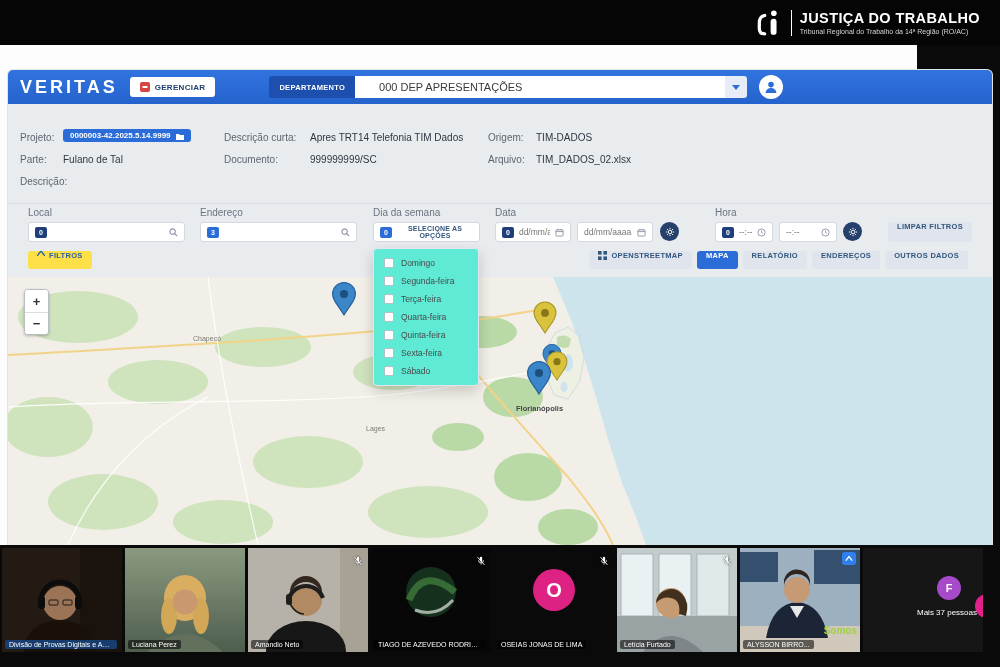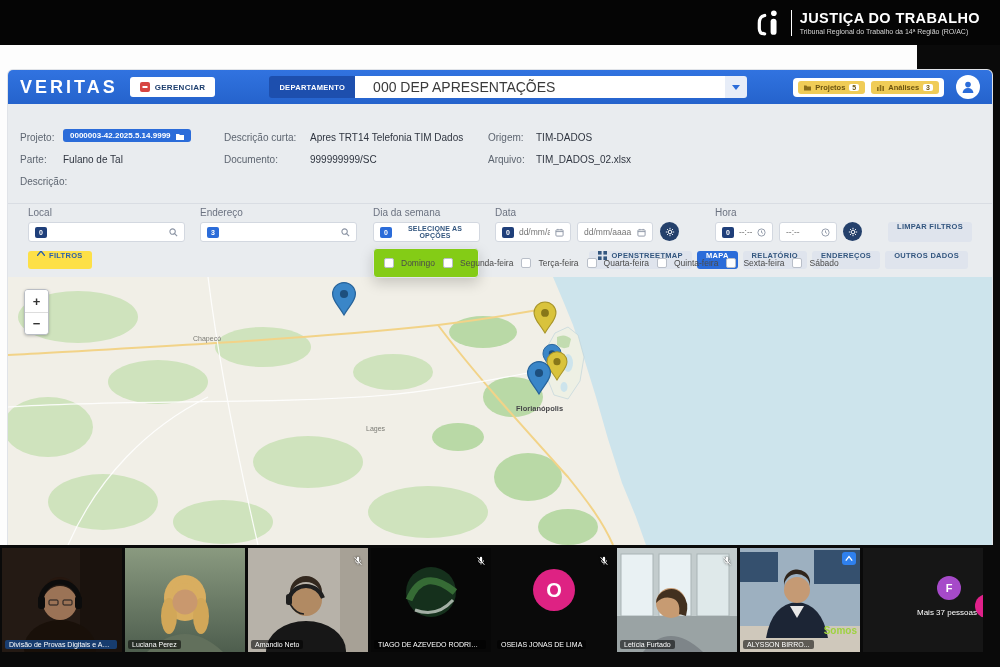--- a/index.html
+++ b/index.html
@@ -18,21 +18,21 @@
   
   .share{position:absolute;left:0;top:45px;width:917px;height:500px;background:#fdfdfd}
   .app{position:absolute;left:8px;top:25px;width:984px;height:475px;background:#e9ecef;border-radius:5px 5px 0 0;box-shadow:0 0 0 1px #e0e3e8}
 
   
   .appbar{height:34px;background:linear-gradient(#3173e0,#2563cc);border-radius:5px 5px 0 0;display:flex;align-items:center;padding:0 12px;gap:12px}
   .logo{color:#fff;font-size:18px;font-weight:700;letter-spacing:3px}
   .ger-btn{display:flex;align-items:center;gap:5px;background:#fff;border:none;border-radius:3px;height:20px;padding:0 10px;font-family:inherit;font-size:8px;font-weight:700;color:#1d3e6e;cursor:pointer;letter-spacing:.3px}
   .depto{display:flex;align-items:stretch;height:22px;width:478px;margin-left:42px;border-radius:3px;overflow:hidden;cursor:pointer}
   .depto-label{background:#1d4fae;color:#fff;font-size:7.5px;font-weight:700;display:flex;align-items:center;padding:0 10px;letter-spacing:.3px}
-  .depto-value{background:#fff;flex:1;font-size:14px;color:#3a3a3a;display:flex;align-items:center;padding:0 18px}
+  .depto-value{background:#fff;flex:1;font-size:11px;color:#3a3a3a;display:flex;align-items:center;padding:0 24px}
   .depto-caret{width:22px;background:#e7edf8;display:flex;align-items:center;justify-content:center}
   .badges{margin-left:auto;background:#fff;border-radius:4px;padding:3px 5px;display:flex;gap:6px;align-items:center}
   .ybadge{display:flex;align-items:center;gap:4px;background:#f0cc57;border-radius:3px;padding:2px 6px;font-size:7.5px;font-weight:700;color:#6b5310;cursor:pointer}
   .ycount{background:#fff;border-radius:2px;padding:0 3px;font-size:7px;color:#6b5310}
   .avatar{width:24px;height:24px;border-radius:50%;background:#fff;display:flex;align-items:center;justify-content:center;cursor:pointer}
 
   
   .info{position:relative;height:100px;border-bottom:1px solid #d9dde3}
   .lab{position:absolute;font-size:10px;color:#5d6570}
   .val{position:absolute;font-size:10px;color:#2f3540}
@@ -46,21 +46,21 @@
   .count-pill{background:#1f3f7a;color:#fff;font-size:7px;font-weight:700;border-radius:2px;padding:2px 4px;line-height:1}
   .dia-btn{position:absolute;left:365px;top:18px;width:107px;height:20px;background:#fff;border:1px solid #d3d8e0;border-radius:3px;display:flex;align-items:center;gap:5px;padding:0 6px;font-family:inherit;font-size:7px;font-weight:700;color:#33567f;cursor:pointer;letter-spacing:.2px}
   .gear{position:absolute;top:18px;width:19px;height:19px;border-radius:50%;background:#24406b;border:none;display:flex;align-items:center;justify-content:center;cursor:pointer}
   .btn-gray{display:inline-flex;align-items:flex-start;gap:4px;background:#dfe4ed;border:none;border-radius:3px;height:18px;padding:0 9px;font-family:inherit;font-size:7.5px;font-weight:700;color:#33567f;letter-spacing:.3px;cursor:pointer;white-space:nowrap}
   .btn-gray.active{background:#2b6cd9;color:#fff}
   .limpar{position:absolute;left:880px;top:18px;height:20px}
   .filtros-btn{position:absolute;left:20px;top:47px;background:#fde047;color:#2b5faa}
   .viewbtns{position:absolute;right:24px;top:47px;display:flex;gap:5px}
 
   
-  .wk-panel{position:absolute;left:365px;top:178px;width:106px;background:#84cc16;border:1px solid #e2e5ea;border-radius:4px;box-shadow:0 5px 14px rgba(0,0,0,.18);padding:9px 10px;z-index:20;display:flex;flex-direction:row;gap:8px}
+  .wk-panel{position:absolute;left:365px;top:178px;width:106px;background:#5eead4;border:1px solid #e2e5ea;border-radius:4px;box-shadow:0 5px 14px rgba(0,0,0,.18);padding:9px 10px;z-index:20;display:flex;flex-direction:column;gap:8px}
   .wk-row{display:flex;align-items:center;gap:7px;cursor:pointer}
   .cb{width:10px;height:10px;border:1px solid #b9bfc9;border-radius:2px;background:#fff;flex:0 0 auto}
   .wk-label{font-size:8.5px;color:#4a4a4a;white-space:nowrap}
 
   
   .map{position:relative;width:984px;height:268px;background:#f1efe7;overflow:hidden}
   .map-svg{display:block}
   .mlabel{font-size:7px;fill:#7a7a74}
   .mlabel-big{font-size:7.5px;fill:#47474a;font-weight:bold}
   .zoomctl{position:absolute;left:16px;top:12px;width:25px;border:1px solid #b9bdc4;border-radius:4px;overflow:hidden;box-shadow:0 1px 3px rgba(0,0,0,.25);z-index:5;background:#fff}
@@ -112,38 +112,20 @@
             </svg>
           <span>GERENCIAR</span>
         </button>
         <div class="depto">
           <span class="depto-label">DEPARTAMENTO</span>
           <span class="depto-value">000 DEP APRESENTAÇÕES</span>
           <span class="depto-caret">
             <svg width="8" height="5" viewBox="0 0 8 5">
                 <path d="M0,0 L4,5 L8,0 Z" fill="#2b6cd9"></path>
               </svg>
-          </span>
-        </div>
-        <div class="badges">
-          <span class="ybadge">
-            <svg width="7" height="7" viewBox="0 0 7 7">
-                <path d="M0,1.5 h2.4 l0.8,1 H7 V6.5 H0 Z" fill="#8a6d1a"></path>
-              </svg>
-            <span>Projetos</span>
-            <span class="ycount">5</span>
-          </span>
-          <span class="ybadge">
-            <svg width="7" height="7" viewBox="0 0 7 7">
-                <rect x="0" y="3" width="1.6" height="4" fill="#8a6d1a"></rect>
-                <rect x="2.7" y="1" width="1.6" height="6" fill="#8a6d1a"></rect>
-                <rect x="5.4" y="2" width="1.6" height="5" fill="#8a6d1a"></rect>
-              </svg>
-            <span>Análises</span>
-            <span class="ycount">3</span>
           </span>
         </div>
         <div class="avatar">
           <svg width="14" height="14" viewBox="0 0 14 14">
               <circle cx="7" cy="4.6" r="2.8" fill="#2b6cd9"></circle>
               <path d="M1.6,13 a5.4,5 0 0 1 10.8,0 Z" fill="#2b6cd9"></path>
             </svg>
         </div>
       </div>
 

